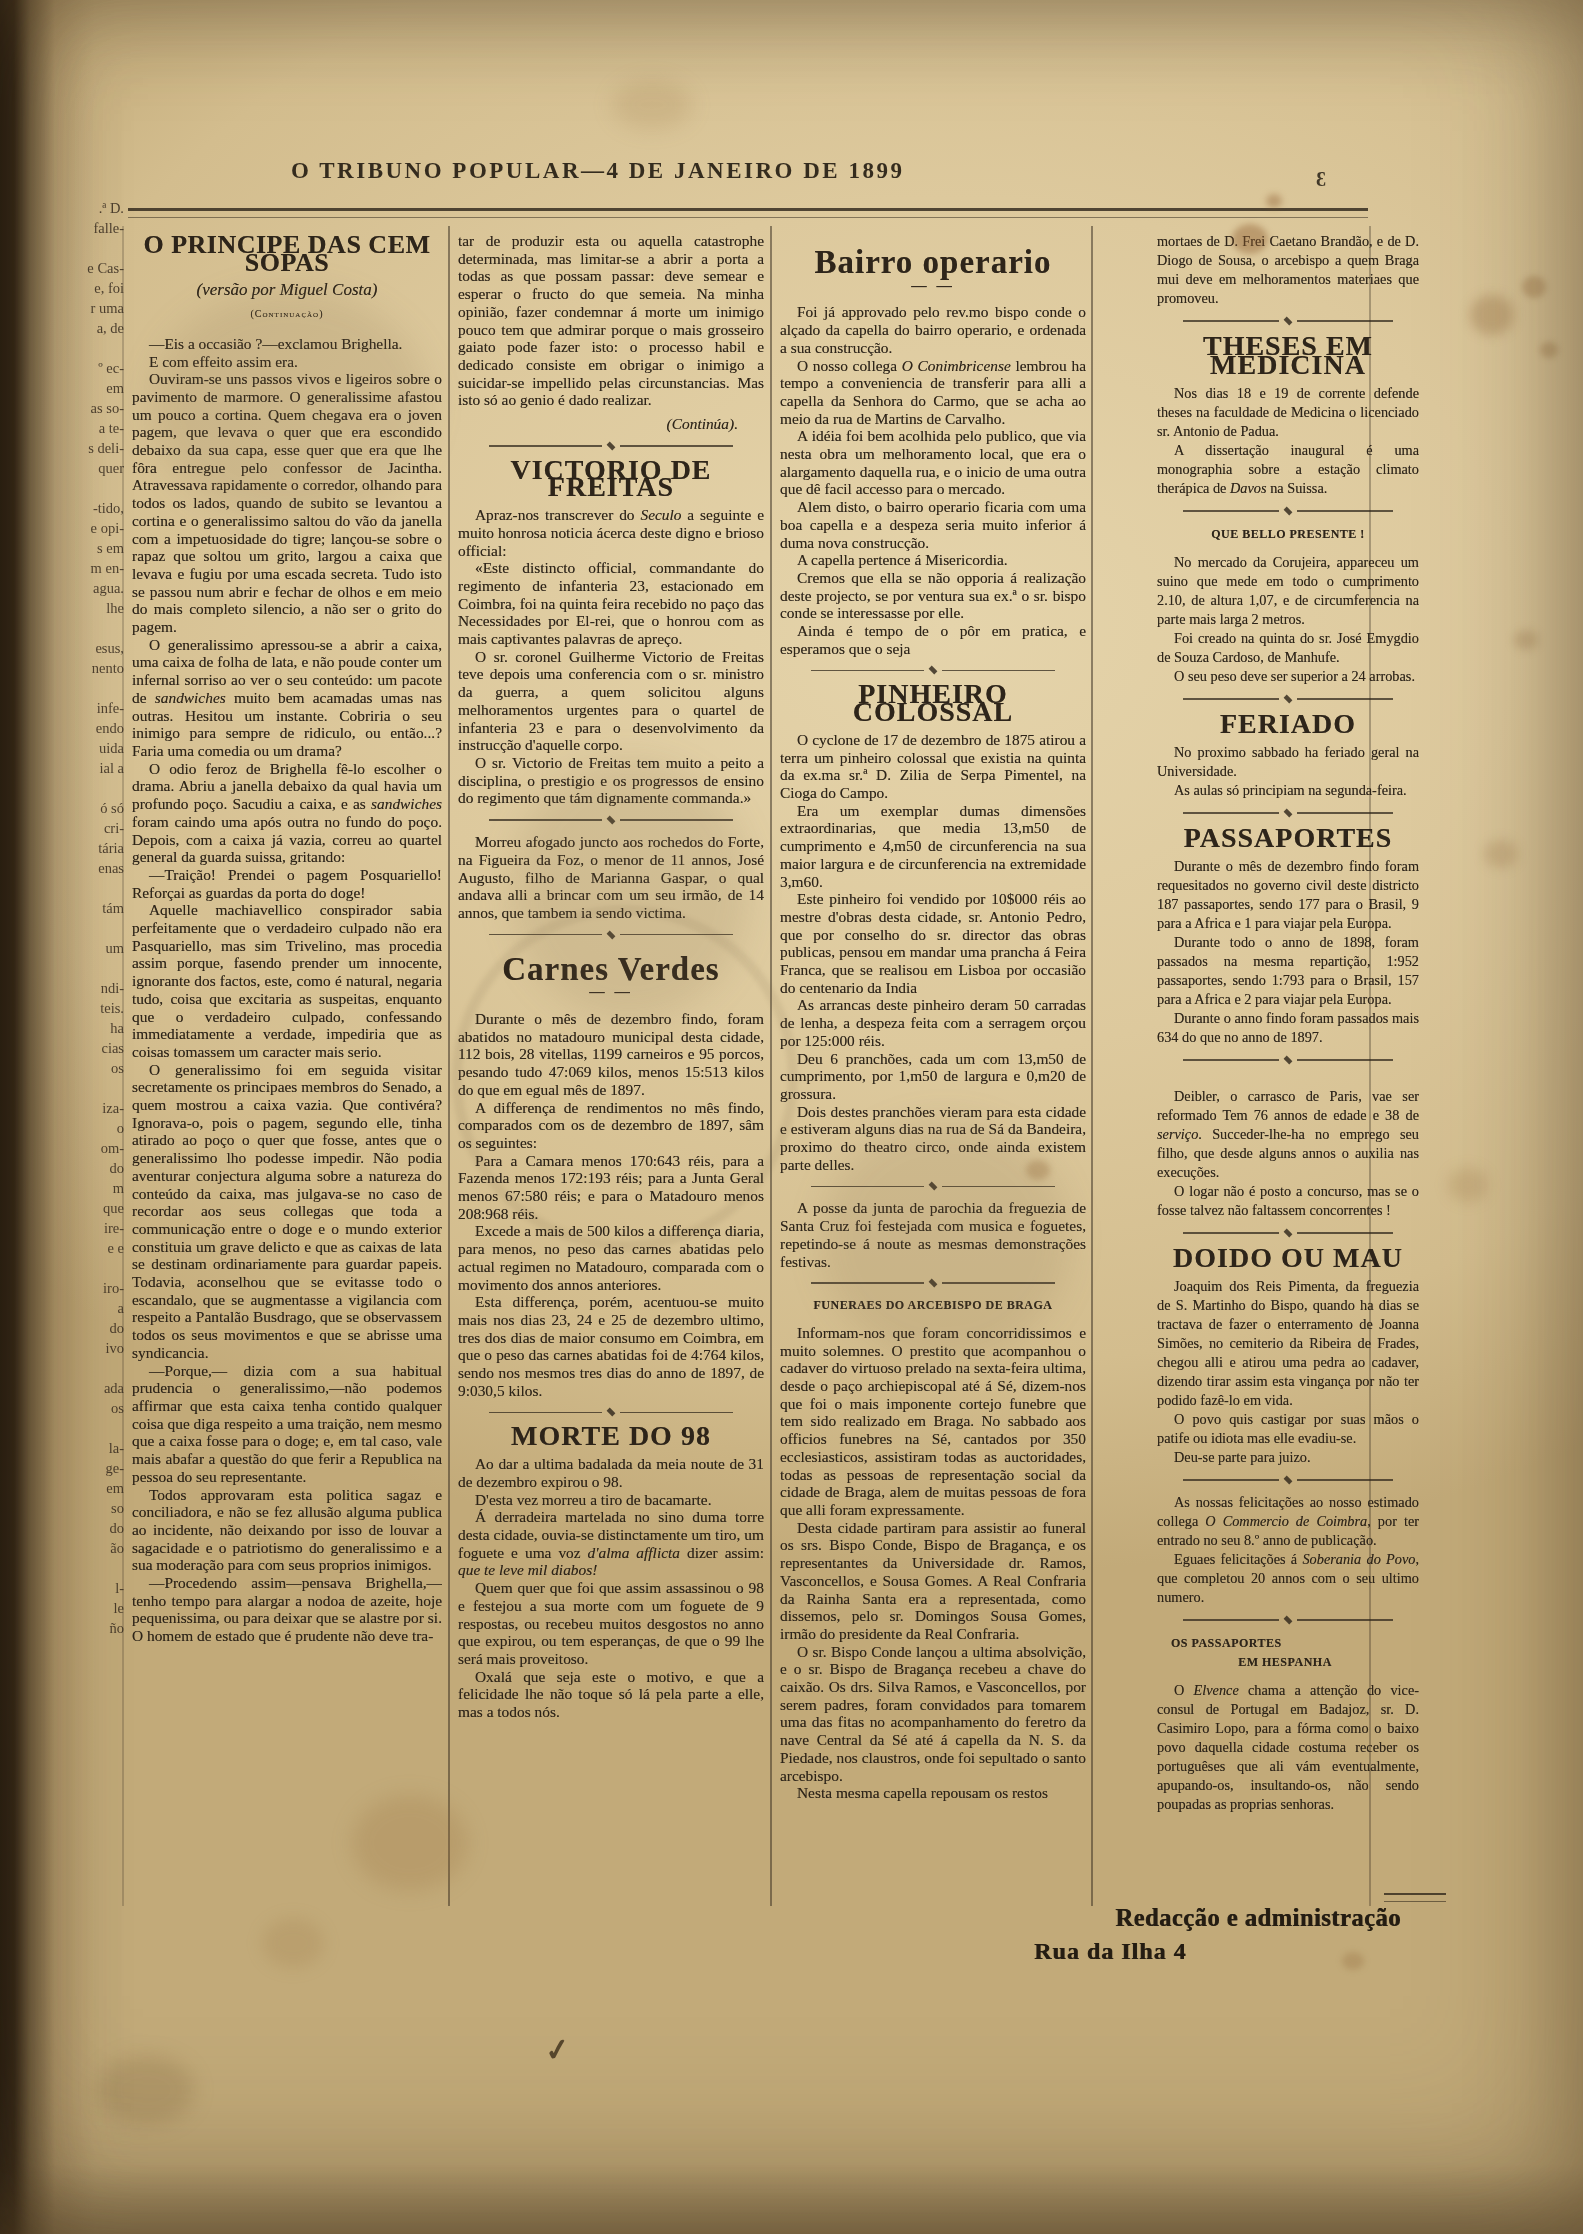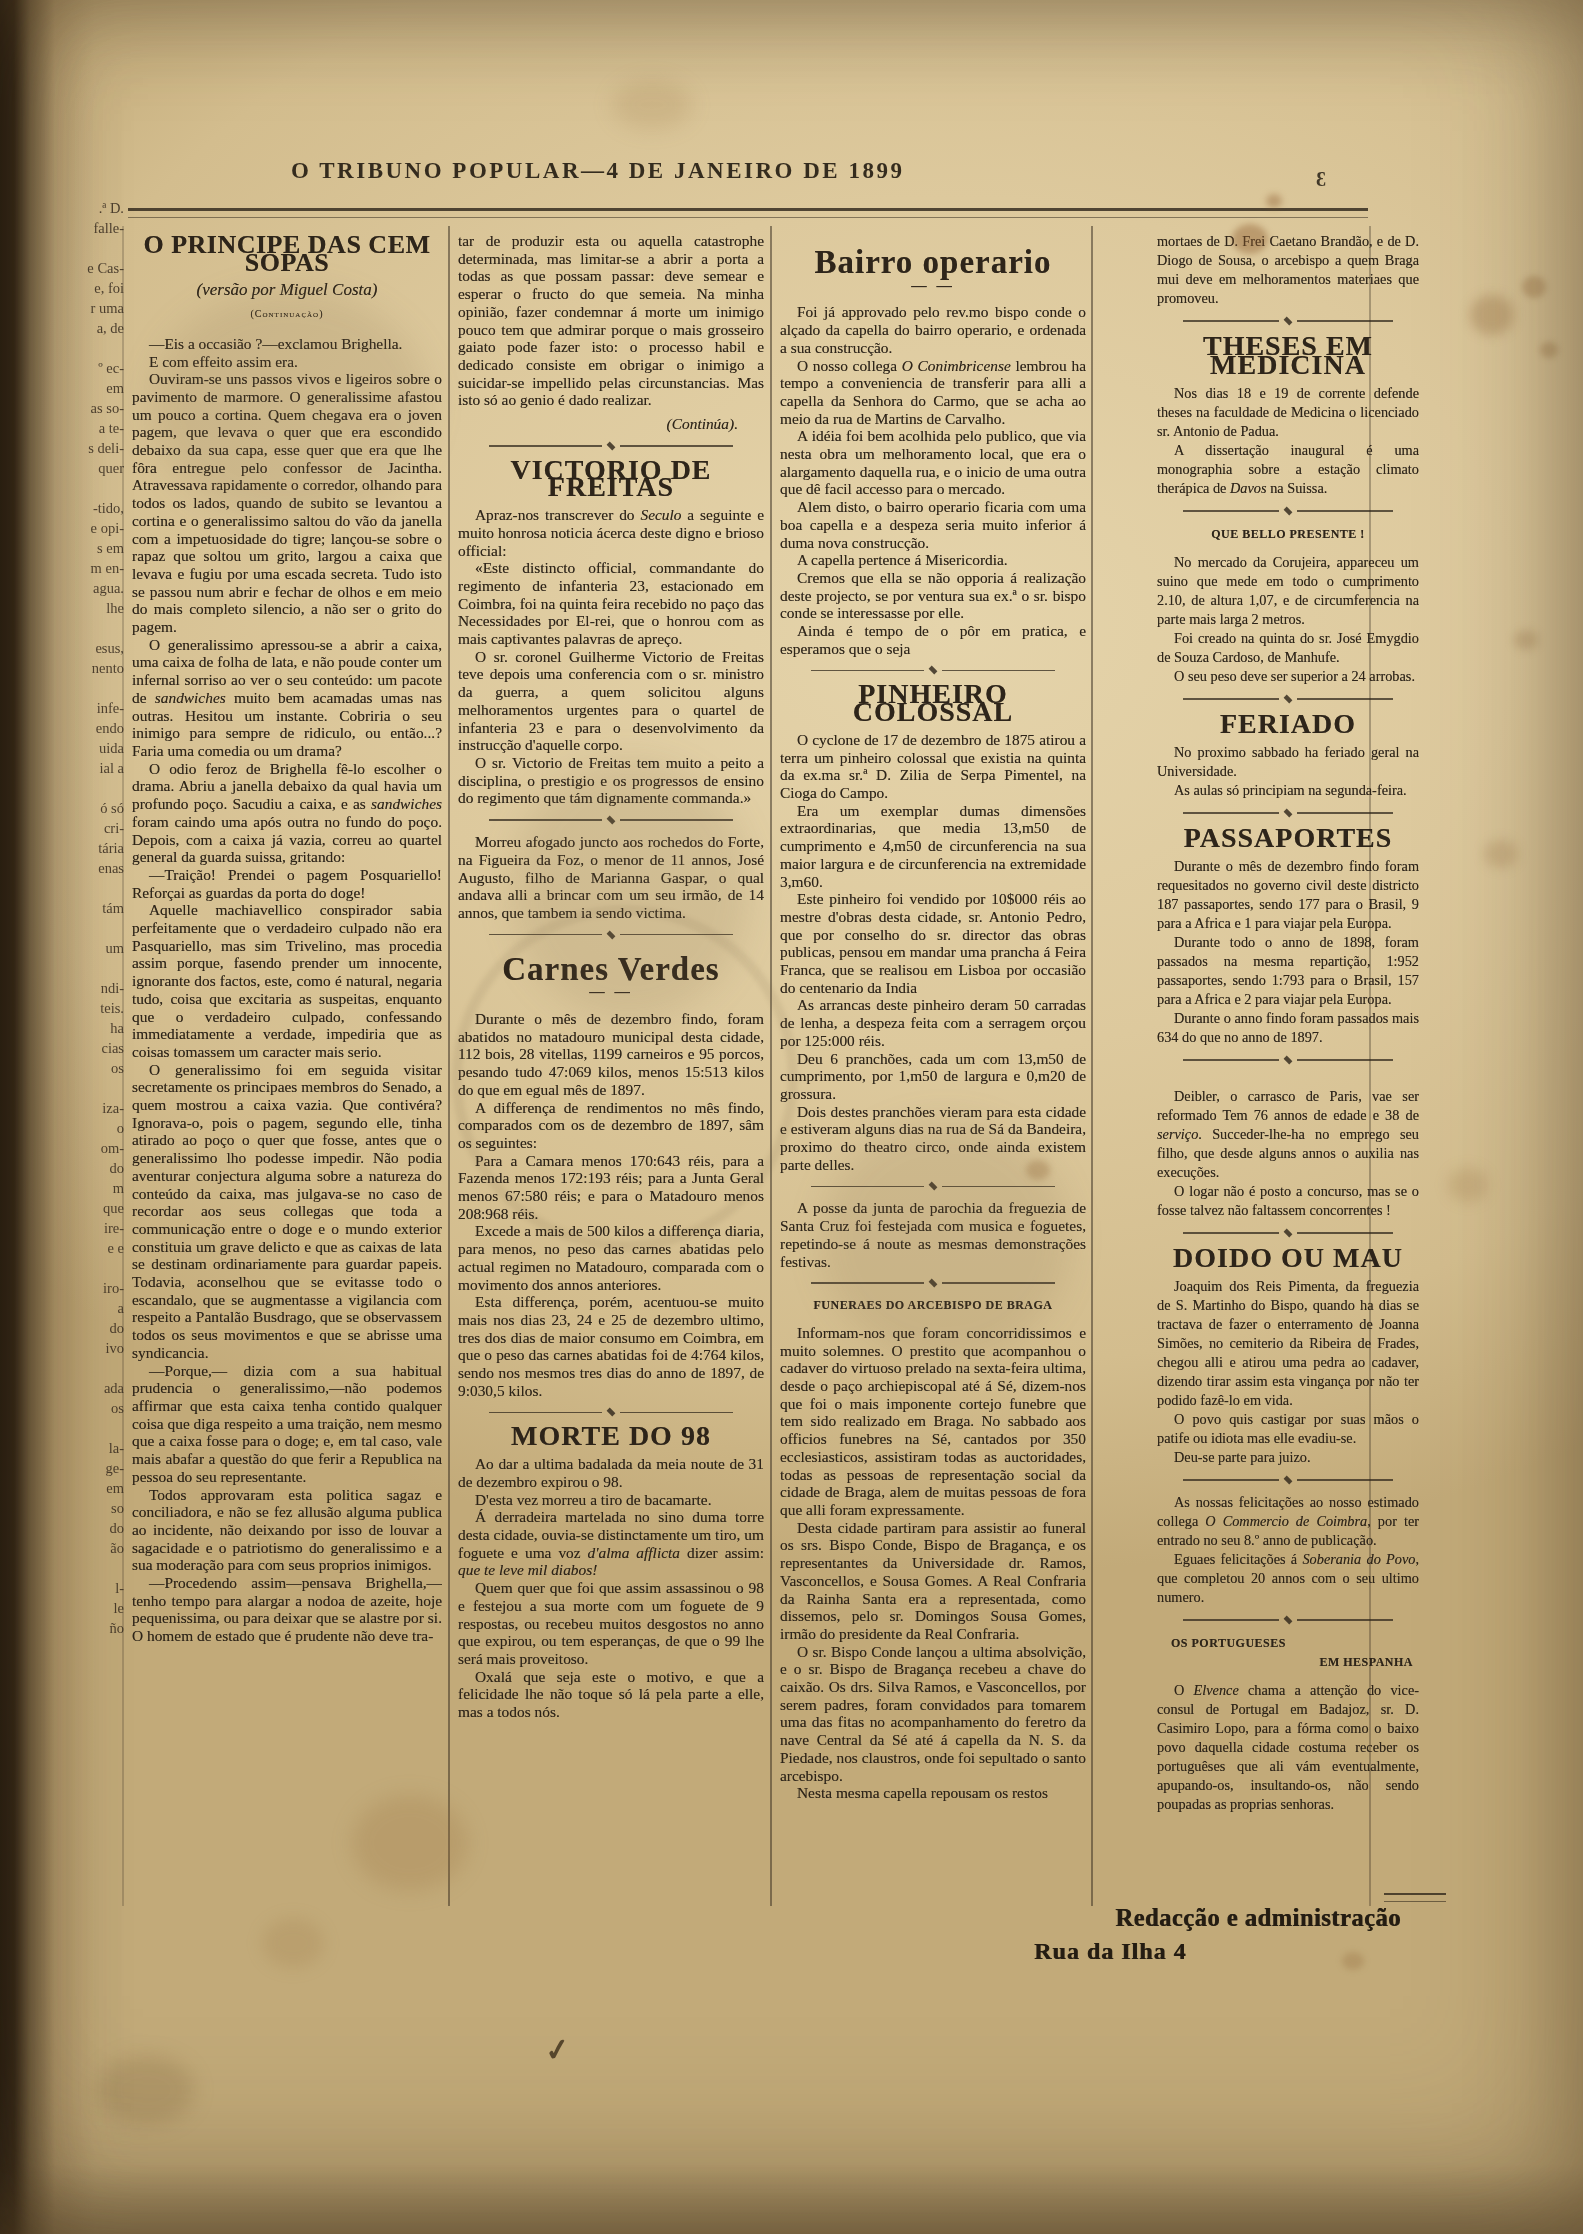--- a/index.html
+++ b/index.html
@@ -45,21 +45,21 @@
   .col4{left:1157px;width:262px;font-size:14.3px;line-height:19px;}
 
   .p{margin:0;text-indent:17px;text-align:justify;}
   .pn{text-indent:0;}
   .pr{text-align:right;font-style:italic;margin:6px 26px 2px 0;}
   .h1{font-size:26px;font-weight:700;text-align:center;margin:4px 0 10px;letter-spacing:.5px;}
   .hx{font-size:33px;font-weight:700;text-align:center;margin:22px 0 4px;letter-spacing:1px;}
   .h2{font-size:28px;font-weight:700;text-align:center;margin:11px 0 10px;letter-spacing:1px;}
   .h3{font-size:12px;font-weight:700;text-align:center;margin:10px 0 9px;letter-spacing:.5px;}
   .h3l{text-align:left;padding-left:14px;margin-bottom:0;}
-  .h3r{text-align:right;padding-right:6px;margin-top:0;}
+  .h3r{text-align:center;padding-right:6px;margin-top:0;}
   .by{font-style:italic;text-align:center;font-size:17px;margin:2px 0 6px;}
   .sc{text-align:center;font-variant:small-caps;letter-spacing:1px;font-size:10px;margin:0 0 12px;}
   .dashline{text-align:center;letter-spacing:3px;font-weight:700;margin:2px 0 10px;}
   .starline{margin:0 0 2px 6px;font-size:17px;line-height:12px;height:12px;}
 
   .orn{width:80%;margin:9px auto;display:flex;align-items:center;}
   .orn .ln{flex:1;height:1.6px;background:rgba(45,36,25,.72);}
   .orn .di{width:8px;height:8px;margin:0 5px;background:rgba(45,36,25,.8);
     transform:rotate(45deg) scale(1,.55);}
 
@@ -346,21 +346,21 @@
           <span class="di"></span>
           <span class="ln"></span>
         </div>
         <div class="p"><span>As nossas felicitações ao nosso estimado collega </span><i>O Commercio de Coimbra</i><span>, por ter entrado no seu 8.º anno de publicação.</span></div>
         <div class="p"><span>Eguaes felicitações á </span><i>Soberania do Povo</i><span>, que completou 20 annos com o seu ultimo numero.</span></div>
         <div class="orn">
           <span class="ln"></span>
           <span class="di"></span>
           <span class="ln"></span>
         </div>
-        <div class="h3 h3l"><span>OS PORTUGUESES</span></div>
+        <div class="h3 h3l"><span>OS PASSAPORTES</span></div>
         <div class="h3 h3r"><span>EM HESPANHA</span></div>
         <div class="p"><span>O </span><i>Elvence</i><span> chama a attenção do vice-consul de Portugal em Badajoz, sr. D. Casimiro Lopo, para a fórma como o baixo povo daquella cidade costuma receber os portuguêses que ali vám eventualmente, apupando-os, insultando-os, não sendo poupadas as proprias senhoras.</span></div>
       </div>
     </div>
 
   <div class="footer-rule"></div>
   <div class="fh">Redacção e administração</div>
   <div class="fs">Rua da Ilha 4</div>
 
   <div class="check">✓</div>

